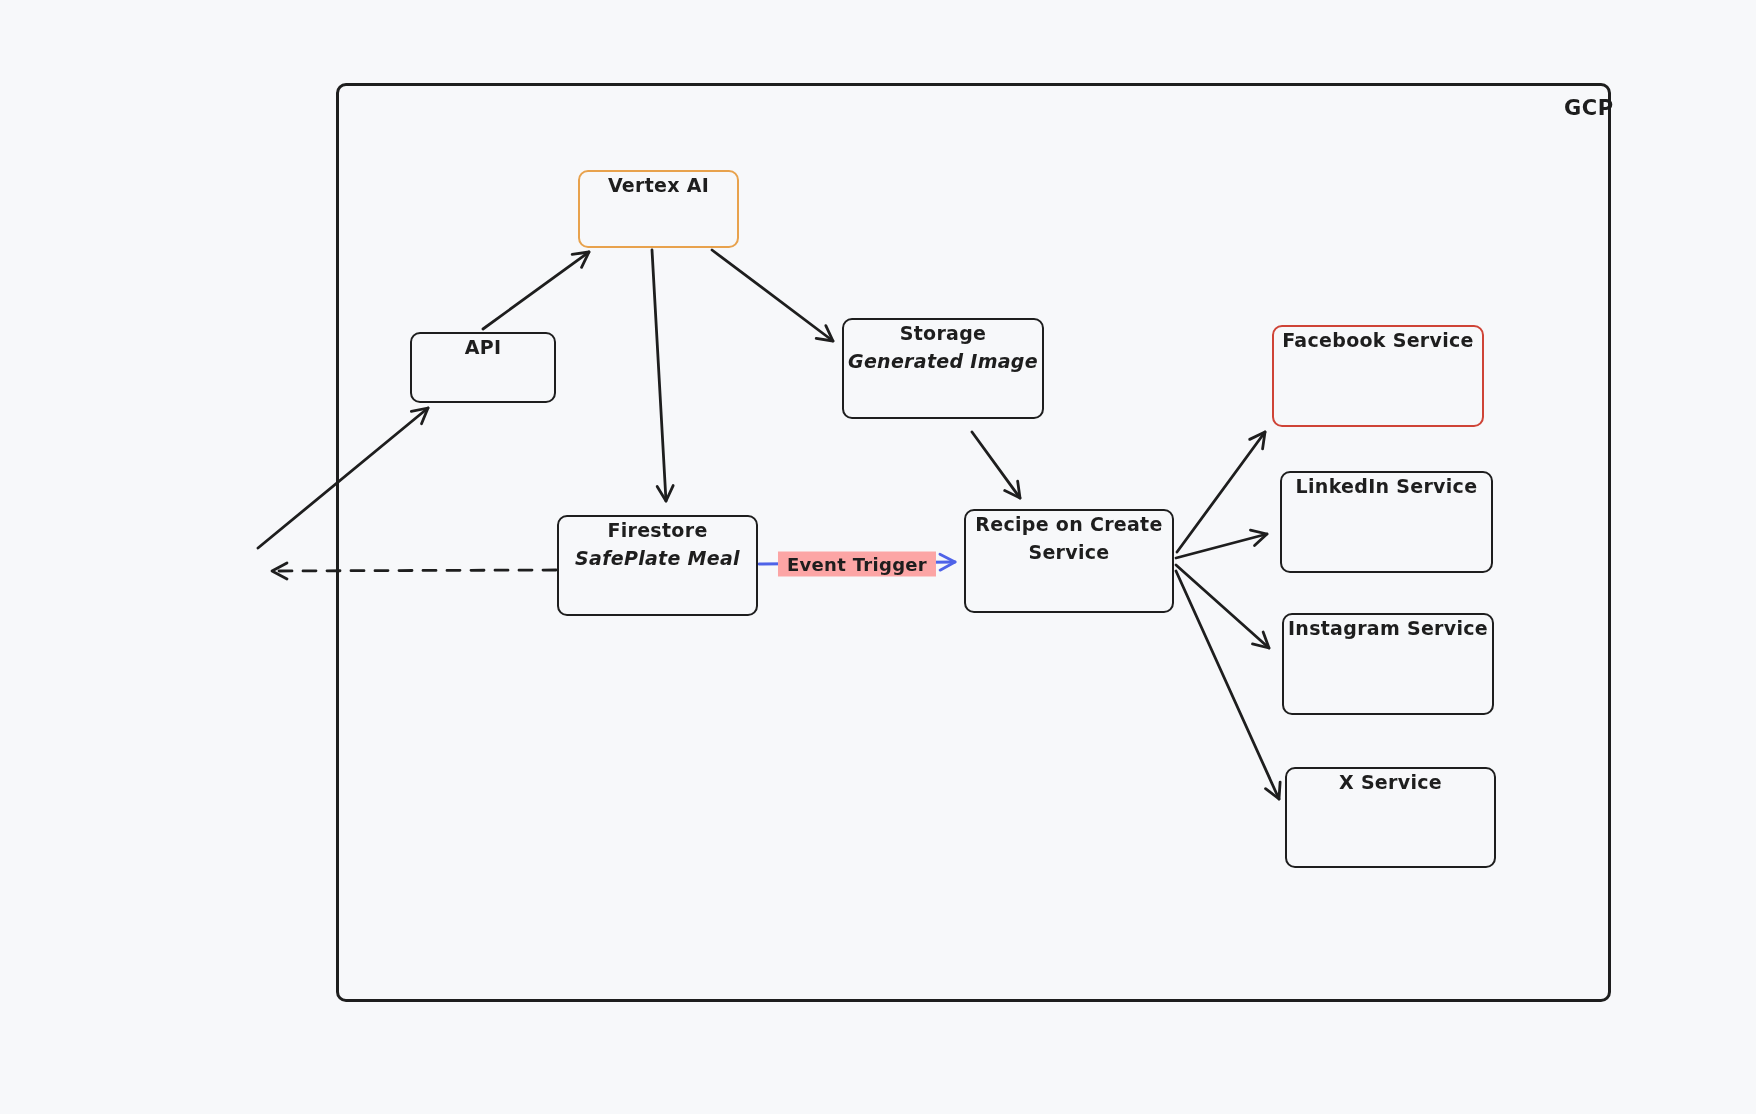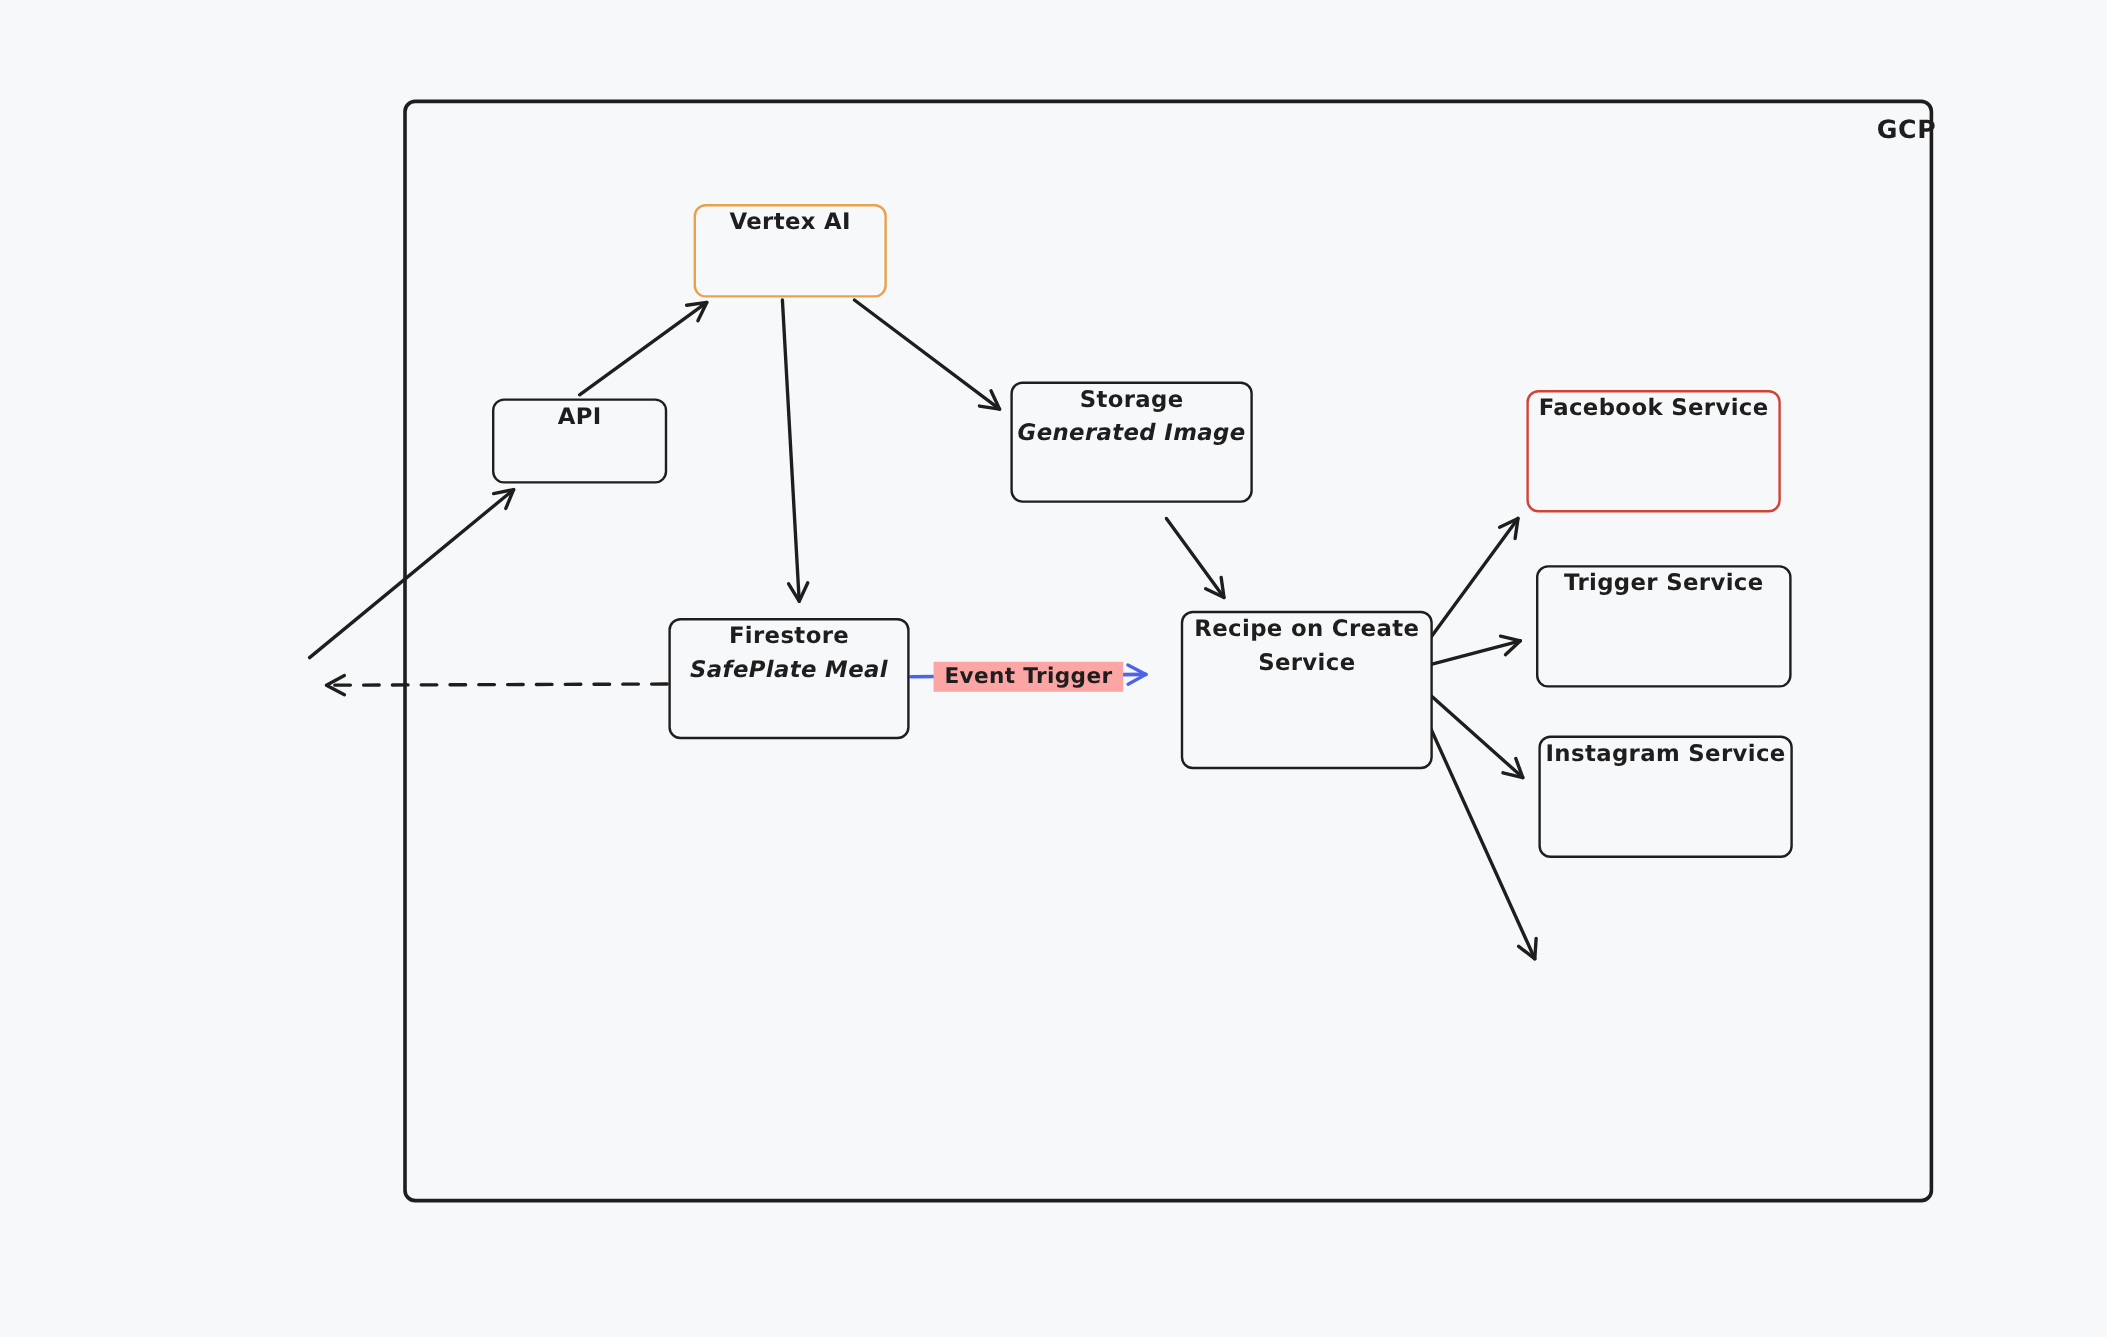--- a/index.html
+++ b/index.html
@@ -117,33 +117,36 @@
   <div class="node" style="left:842px; top:318px; width:202px; height:101px;">
     <span>Storage</span>
     <span class="sub">Generated Image</span>
   </div>
 
   <div class="node" style="left:557px; top:515px; width:201px; height:101px;">
     <span>Firestore</span>
     <span class="sub">SafePlate Meal</span>
   </div>
 
-  <div class="node" style="left:964px; top:509px; width:210px; height:132px;margin-left:20px;">
+  <div class="node" style="left:964px; top:509px; width:210px; height:104px;">
     <span>Recipe on Create</span>
     <span>Service</span>
   </div>
 
   <div class="node red" style="left:1272px; top:325px; width:212px; height:102px;">
     <span>Facebook Service</span>
   </div>
 
   <div class="node" style="left:1280px; top:471px; width:213px; height:102px;">
-    <span>Trigger Service</span>
+    <span>LinkedIn Service</span>
   </div>
 
   <div class="node" style="left:1282px; top:613px; width:212px; height:102px;">
     <span>Instagram Service</span>
   </div>
 
+  <div class="node" style="left:1285px; top:767px; width:211px; height:101px;">
+    <span>X Service</span>
+  </div>
 
   <div class="edge-label" style="left:857px; top:564px;">Event Trigger</div>
 
 </div>
 
 </body></html>

